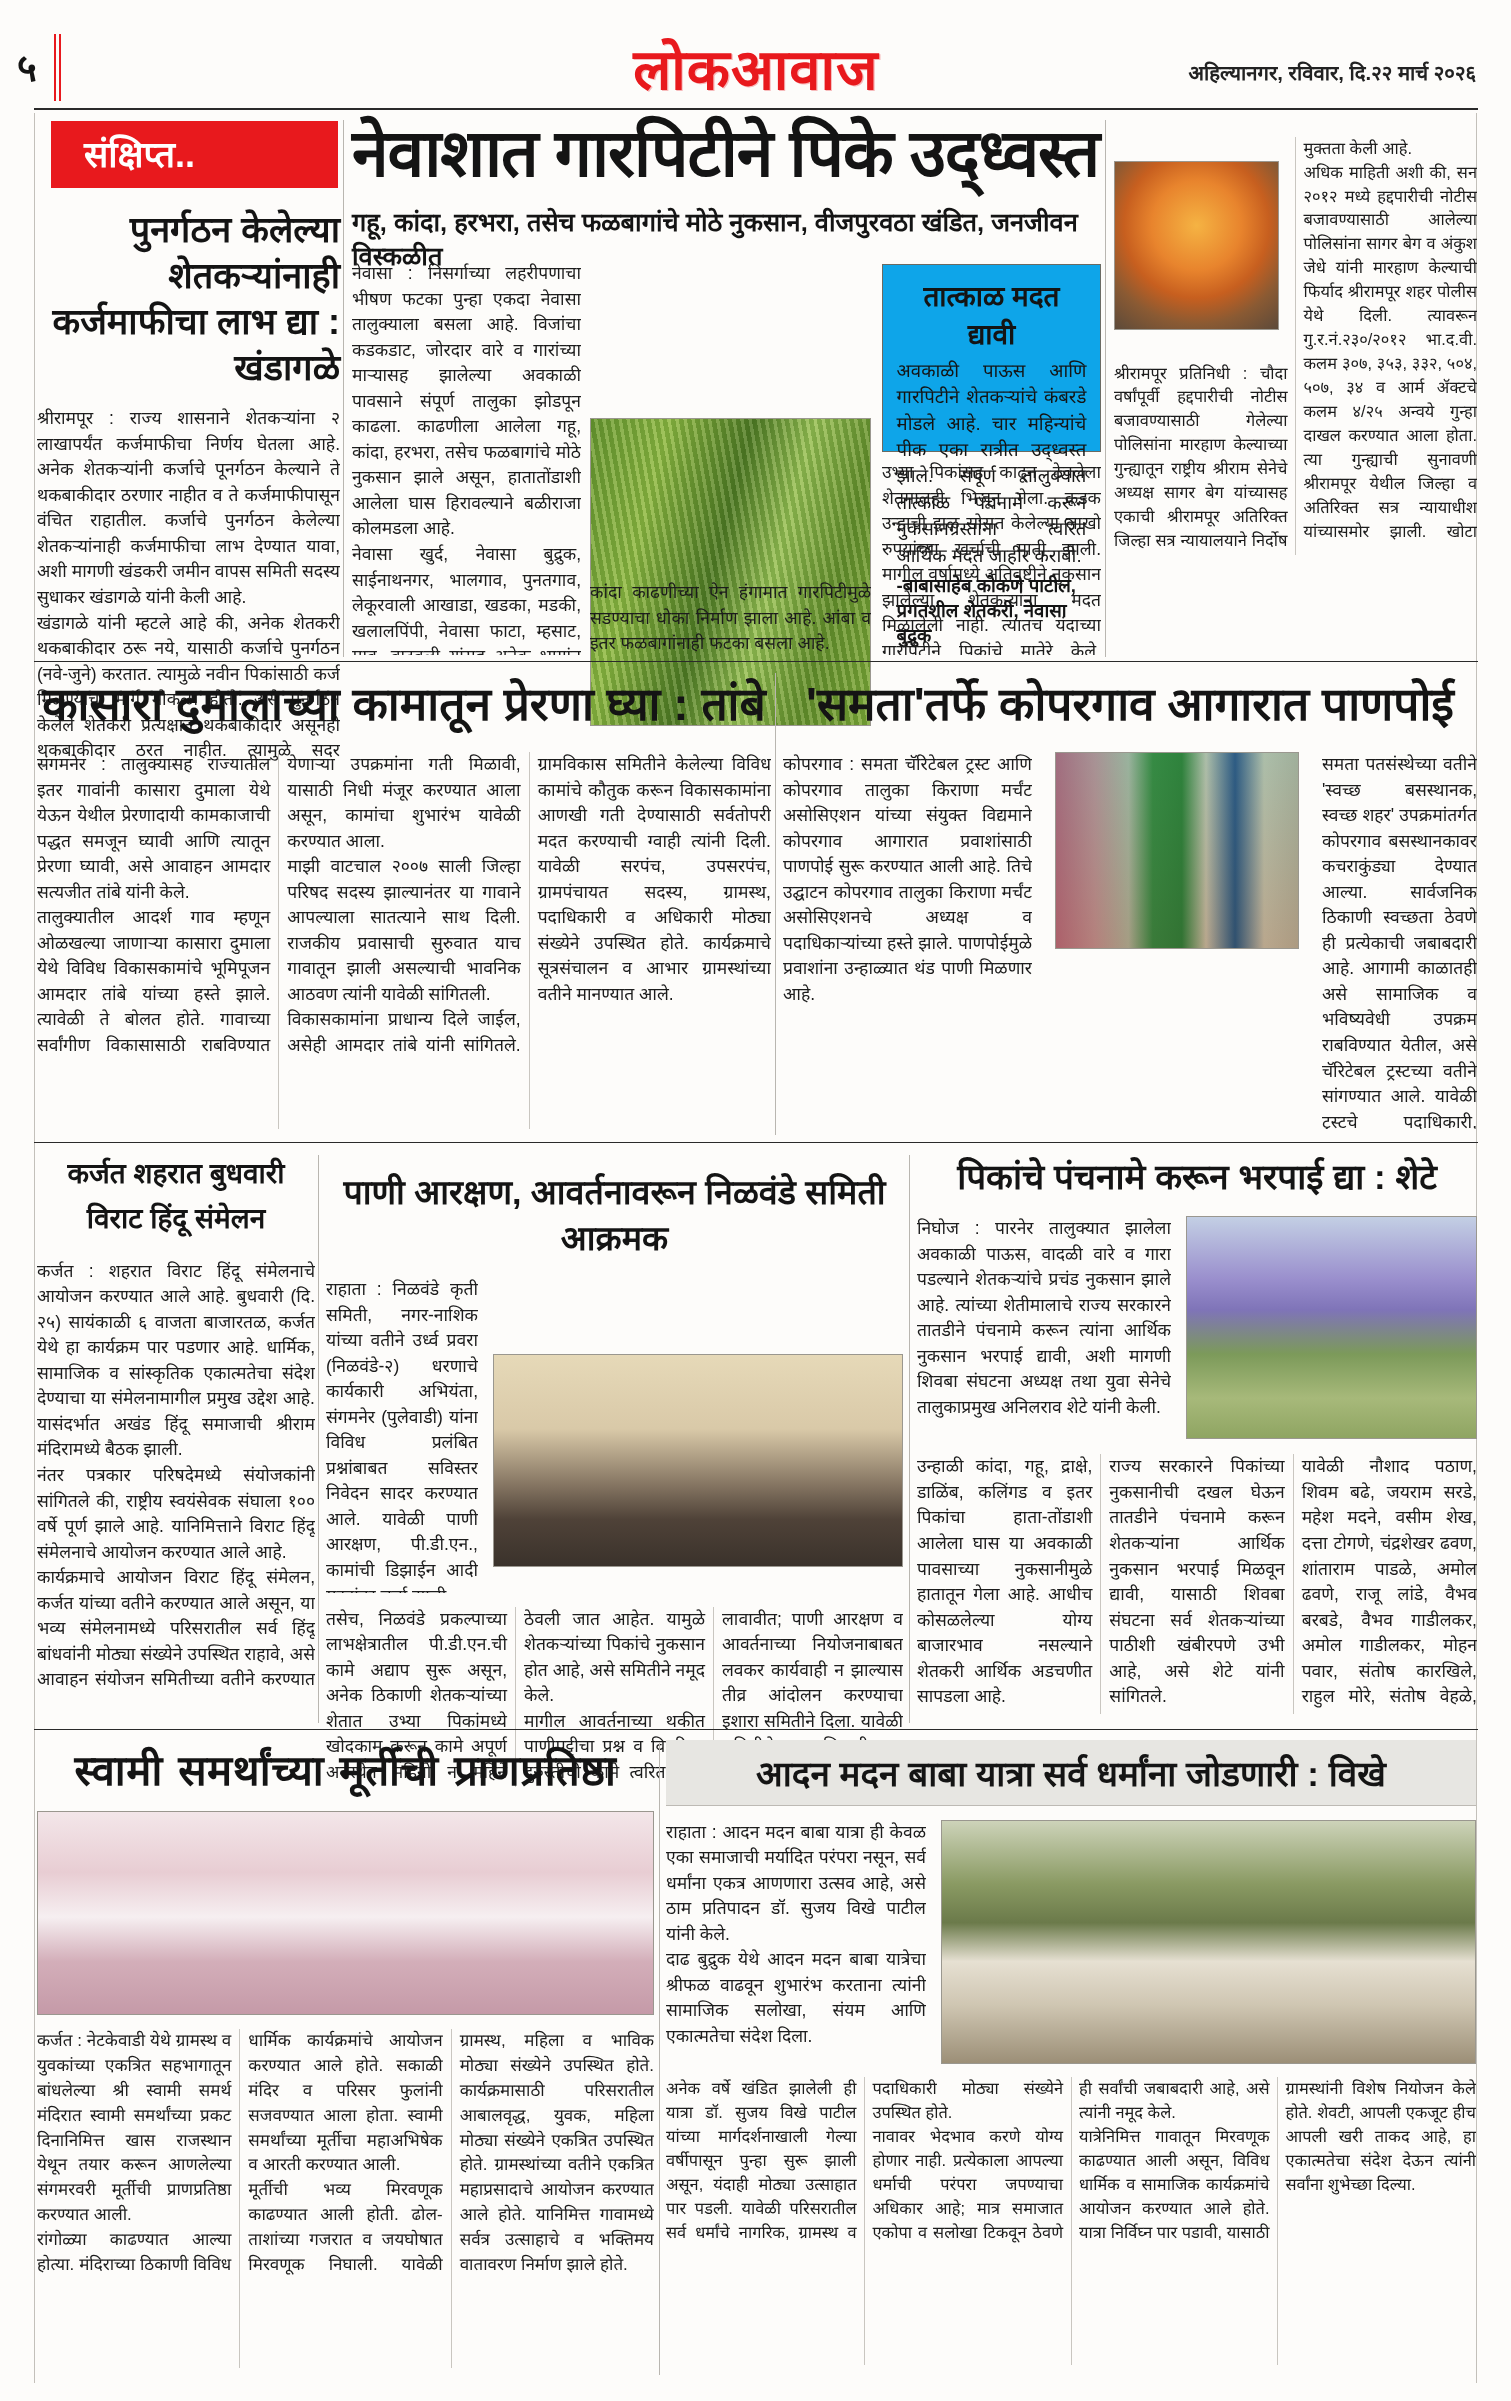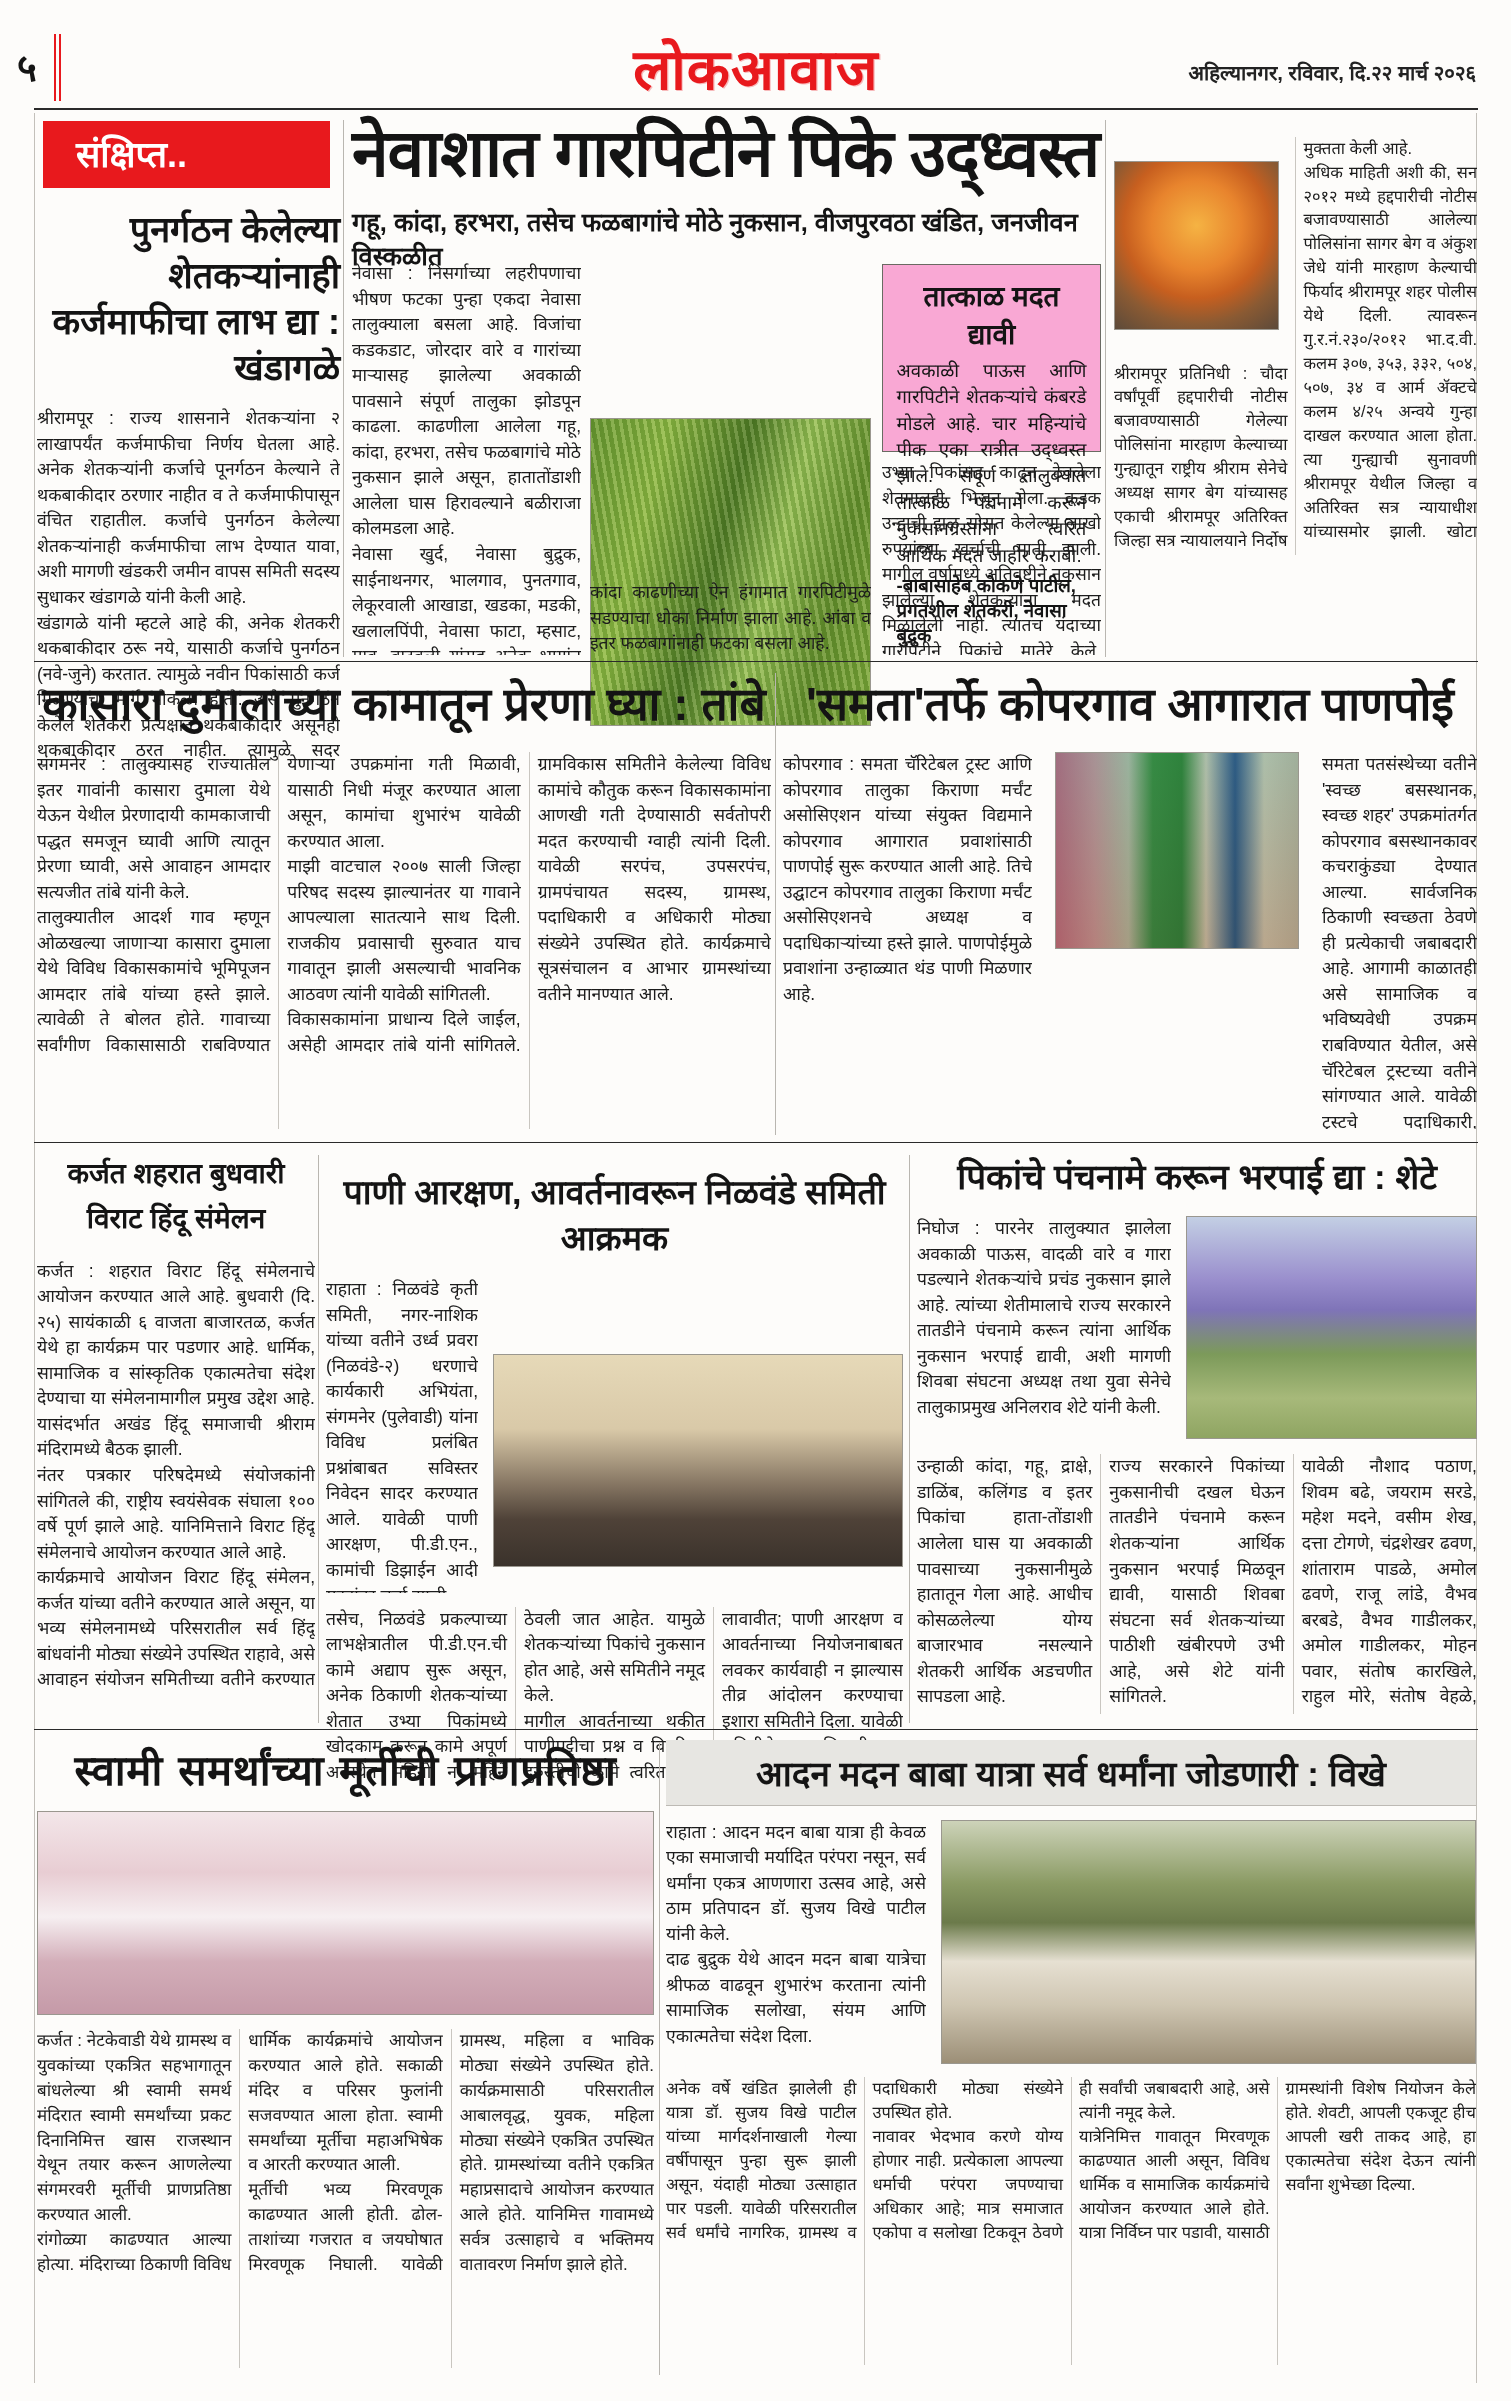--- a/index.html
+++ b/index.html
@@ -30,21 +30,21 @@
   .cols4 { column-count:4; column-gap:16px; column-rule:0.6px solid #c9c6c0; }
 
   .kicker { background:#e8191d; color:#fff; font-size:36px; font-weight:bold;
             padding:8px 5.6px 10.2px 33px; }
   .h-brief { font-size:36px; font-weight:bold; text-align:right; line-height:1.28;
              white-space:pre-line; }
   .h-main { font-size:66px; font-weight:bold; line-height:1.05; letter-spacing:-1.1px;
             white-space:nowrap; }
   .h-sub  { font-size:25.4px; font-weight:bold; }
   .h-sec  { font-weight:bold; text-align:center; }
-  .helpbox { background:#f9a8d4; border:1.7px solid #6a6a62; padding:11.3px 13.6px; }
+  .helpbox { background:#0ea5e9; border:1.7px solid #6a6a62; padding:11.3px 13.6px; }
   .helpbox .t { font-size:28px; font-weight:bold; text-align:center; margin-bottom:5.6px; }
   .helpbox .b { font-size:18.6px; line-height:1.42; text-align:justify; }
   .helpbox .by { font-size:18.6px; font-weight:bold; text-align:left; margin-top:3.4px; white-space:pre-line; }
 
   .photo { position:relative; border:0.6px solid #9a978f; overflow:hidden; }
   .ph-crop   { background:linear-gradient(105deg,#6f9c33 0%,#93bb45 22%,#557f27 45%,#9cc257 62%,#6b942f 80%,#84ad3c 100%),
                repeating-linear-gradient(80deg,rgba(255,255,255,.12) 0 3.4px,rgba(0,40,0,.16) 3.4px 8px); background-blend-mode:overlay; }
   .ph-beg    { background:radial-gradient(circle at 50% 38%,#f5b343 0%,#e8842d 34%,#c75f1f 55%,#8a5a33 75%,#5c4a3a 100%); }
   .ph-panpoi { background:linear-gradient(90deg,#d985a8 0%,#e3b1c4 16%,#cfd8cf 30%,#49a85a 40%,#3f9e50 52%,#e9e6df 62%,#3d6fae 74%,#e9e6df 86%,#d8d4cc 100%),
                linear-gradient(#bcd3c2 0%,#cbb9a1 100%); background-blend-mode:multiply; }
@@ -67,21 +67,21 @@
   <div class="pageborder" style="left:1476px; top:113px; height:2270px;"></div>
 
   <div class="abs pagenum" style="left:17px; top:40px;">५</div>
   <div class="redbar" style="left:54px; top:34px;"></div>
   <div class="redbar" style="left:59px; top:34px;"></div>
   <div class="abs brand" style="left:0; top:29px;">लोकआवाज</div>
   <div class="abs dateline" style="right:36px; top:58px;">अहिल्यानगर, रविवार, दि.२२ मार्च २०२६</div>
   <div class="hline" style="left:34px; top:108px; width:1444px;"></div>
 
   <section class="abs" style="left:37px; top:121px; width:303px; height:535px;">
-    <div class="kicker" style="margin-left:6px; width:287px;">संक्षिप्त..</div>
+    <div class="kicker" style="margin-left:14px; width:287px;">संक्षिप्त..</div>
     <div class="h-brief" style="margin-top:19px;">पुनर्गठन केलेल्या शेतकऱ्यांनाही
 कर्जमाफीचा लाभ द्या : खंडागळे</div>
     <div class="bt" style="margin-top:14.7px; height:361px;">श्रीरामपूर : राज्य शासनाने शेतकऱ्यांना २ लाखापर्यंत कर्जमाफीचा निर्णय घेतला आहे. अनेक शेतकऱ्यांनी कर्जाचे पूनर्गठन केल्याने ते थकबाकीदार ठरणार नाहीत व ते कर्जमाफीपासून वंचित राहातील. कर्जाचे पुनर्गठन केलेल्या शेतकऱ्यांनाही कर्जमाफीचा लाभ देण्यात यावा, अशी मागणी खंडकरी जमीन वापस समिती सदस्य सुधाकर खंडागळे यांनी केली आहे.
 खंडागळे यांनी म्हटले आहे की, अनेक शेतकरी थकबाकीदार ठरू नये, यासाठी कर्जाचे पुनर्गठन (नवे-जुने) करतात. त्यामुळे नवीन पिकांसाठी कर्ज मिळण्याचा मार्ग मोकळा होतो. असे पुनर्गठन केलेले शेतकरी प्रत्यक्षात थकबाकीदार असूनही थकबाकीदार ठरत नाहीत. त्यामुळे सदर शेतकऱ्यांना कर्जमाफीचा लाभ मिळू शकणार नाही. ही वस्तुस्थिती ध्यानात घेऊन पुनर्गठन केलेले शेतकरी कर्जमाफीपासून वंचित राहू नयेत, यासाठी शासन नियुक्त समितीने सदर मुद्दा विचारात घ्यावा, तशी राज्य शासनास शिफारस करण्याची मागणी खंडागळे यांनी केली आहे.</div>
   </section>
   <div class="vrule" style="left:343px; top:120px; height:537px;"></div>
 
   <section class="abs" style="left:352px; top:119px; width:748px; height:538px;">
     <div class="h-main">नेवाशात गारपिटीने पिके उद्ध्वस्त</div>
     <div class="h-sub" style="margin-top:16px;">गहू, कांदा, हरभरा, तसेच फळबागांचे मोठे नुकसान, वीजपुरवठा खंडित, जनजीवन विस्कळीत</div>

